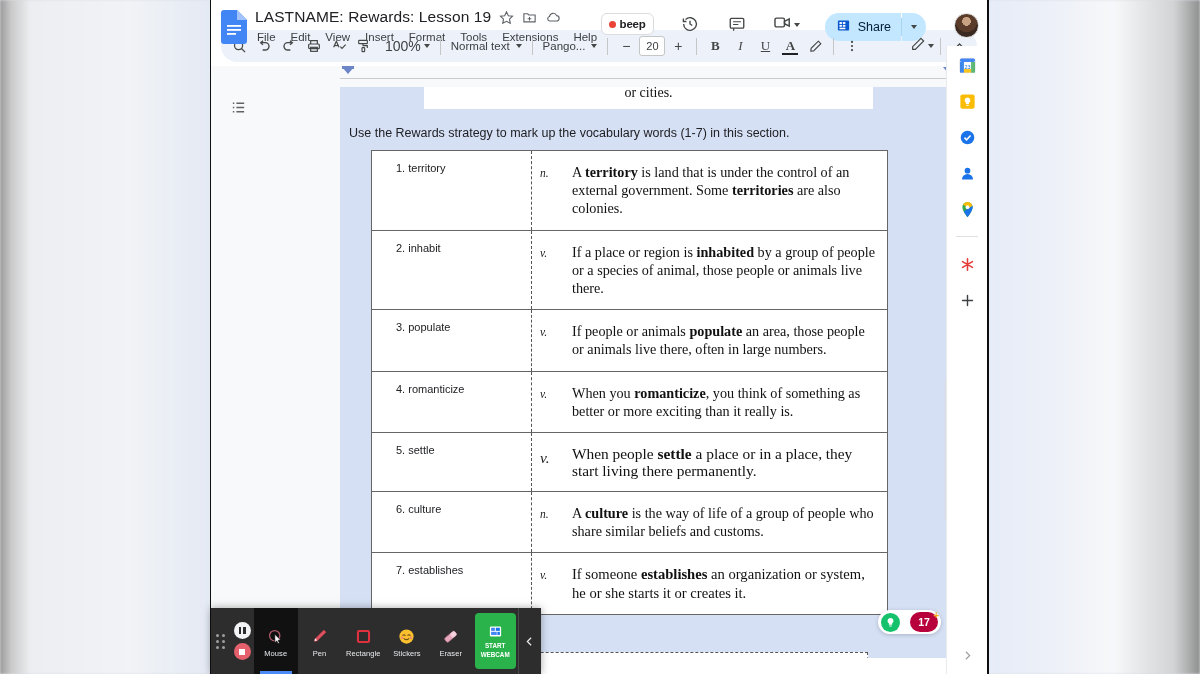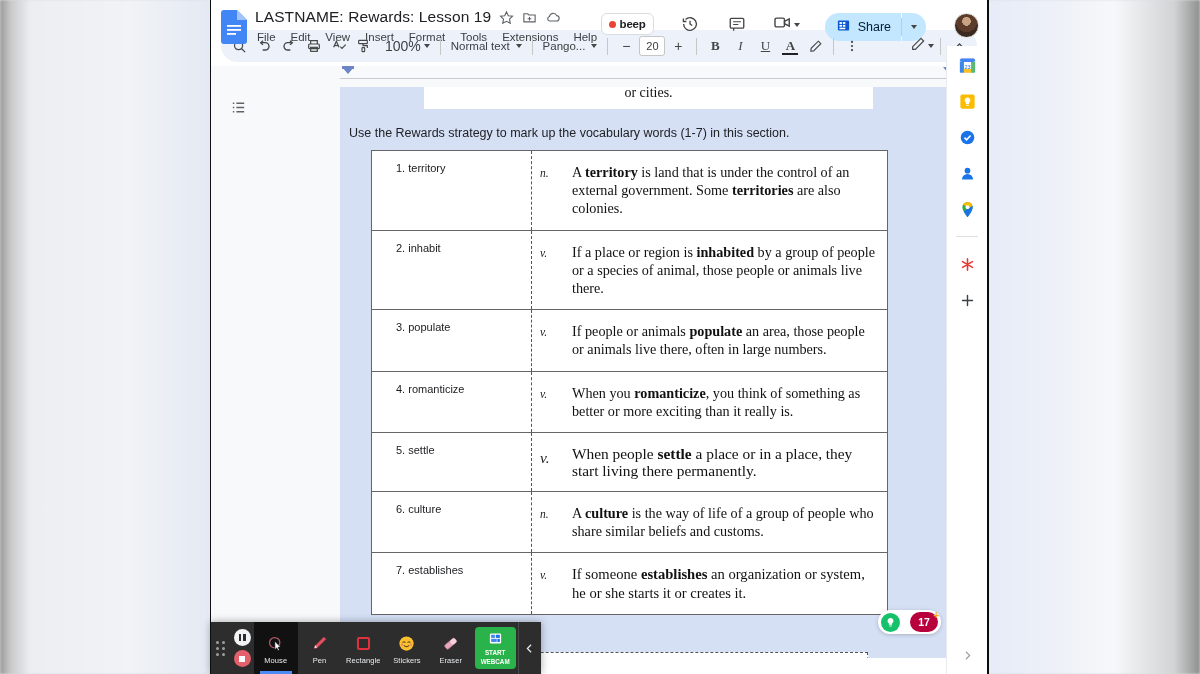--- a/index.html
+++ b/index.html
@@ -179,21 +179,21 @@
 
   
   .rail { position:absolute; right:0; top:46px; width:41px; bottom:0; background:#fff;
           border-left:1px solid #e8eaed; display:flex; flex-direction:column; align-items:center; padding-top:8px; gap:14px; }
   .rail-icon { width:22px; height:22px; display:flex; align-items:center; justify-content:center; }
   .rail-sep { width:22px; height:1px; background:#e0e0e0; margin:2px 0; }
   .rail-expand { position:absolute; bottom:12px; left:0; right:0; display:flex; justify-content:center; color:#9aa0a6; font-size:14px; }
 
   
   .annobar {
-    position:absolute; left:211px; bottom:0; height:52px; width:330px;
+    position:absolute; left:211px; bottom:0; height:66px; width:330px;
     background:#2d2d2d; display:flex; align-items:stretch; z-index:40;
     box-shadow:0 0 8px rgba(0,0,0,.35);
   }
   .anno-grip { width:22px; display:flex; align-items:center; justify-content:center; }
   .grip-dots { display:grid; grid-template-columns:repeat(2,3px); gap:3px; }
   .grip-dots i { width:3px;height:3px;background:#9e9e9e;border-radius:50%;display:block; }
   .anno-rec { width:26px; display:flex; flex-direction:column; align-items:center; justify-content:center; gap:4px; }
   .rec-btn { width:17px;height:17px;border-radius:50%; display:flex;align-items:center;justify-content:center; }
   .rec-pause { background:#f1f3f4; }
   .rec-pause i { width:2.5px;height:7px;background:#2d2d2d;display:block; }

